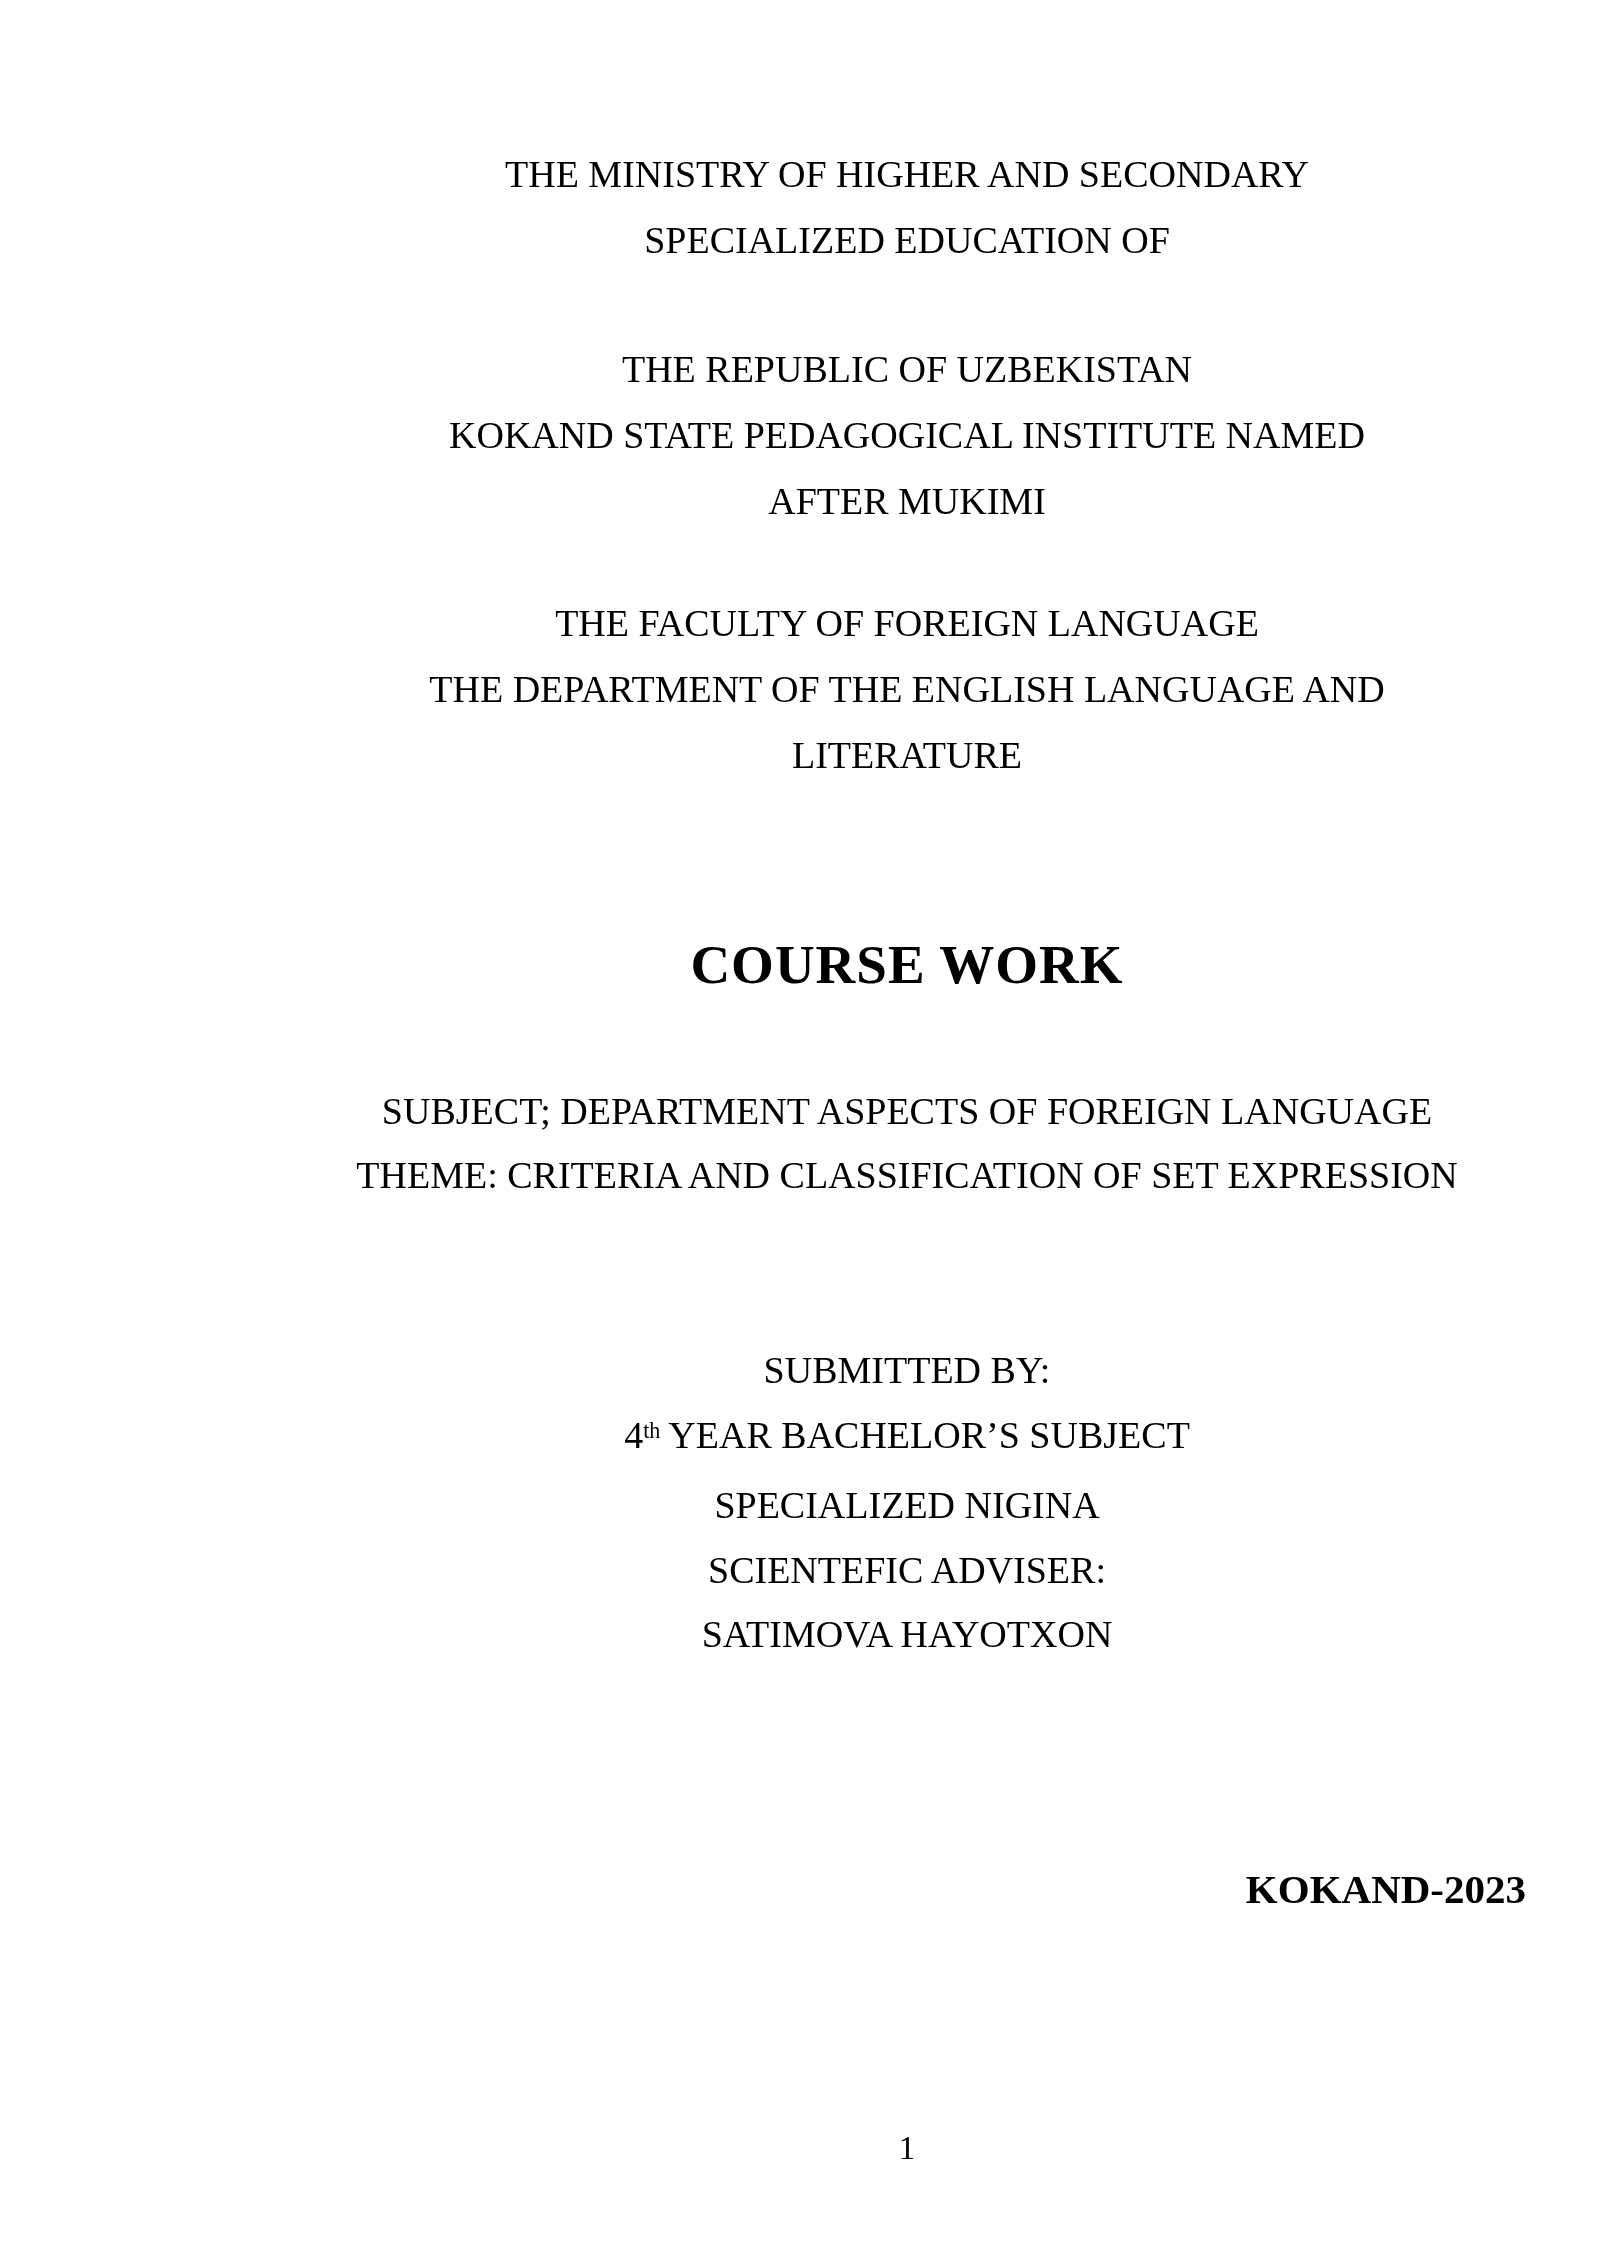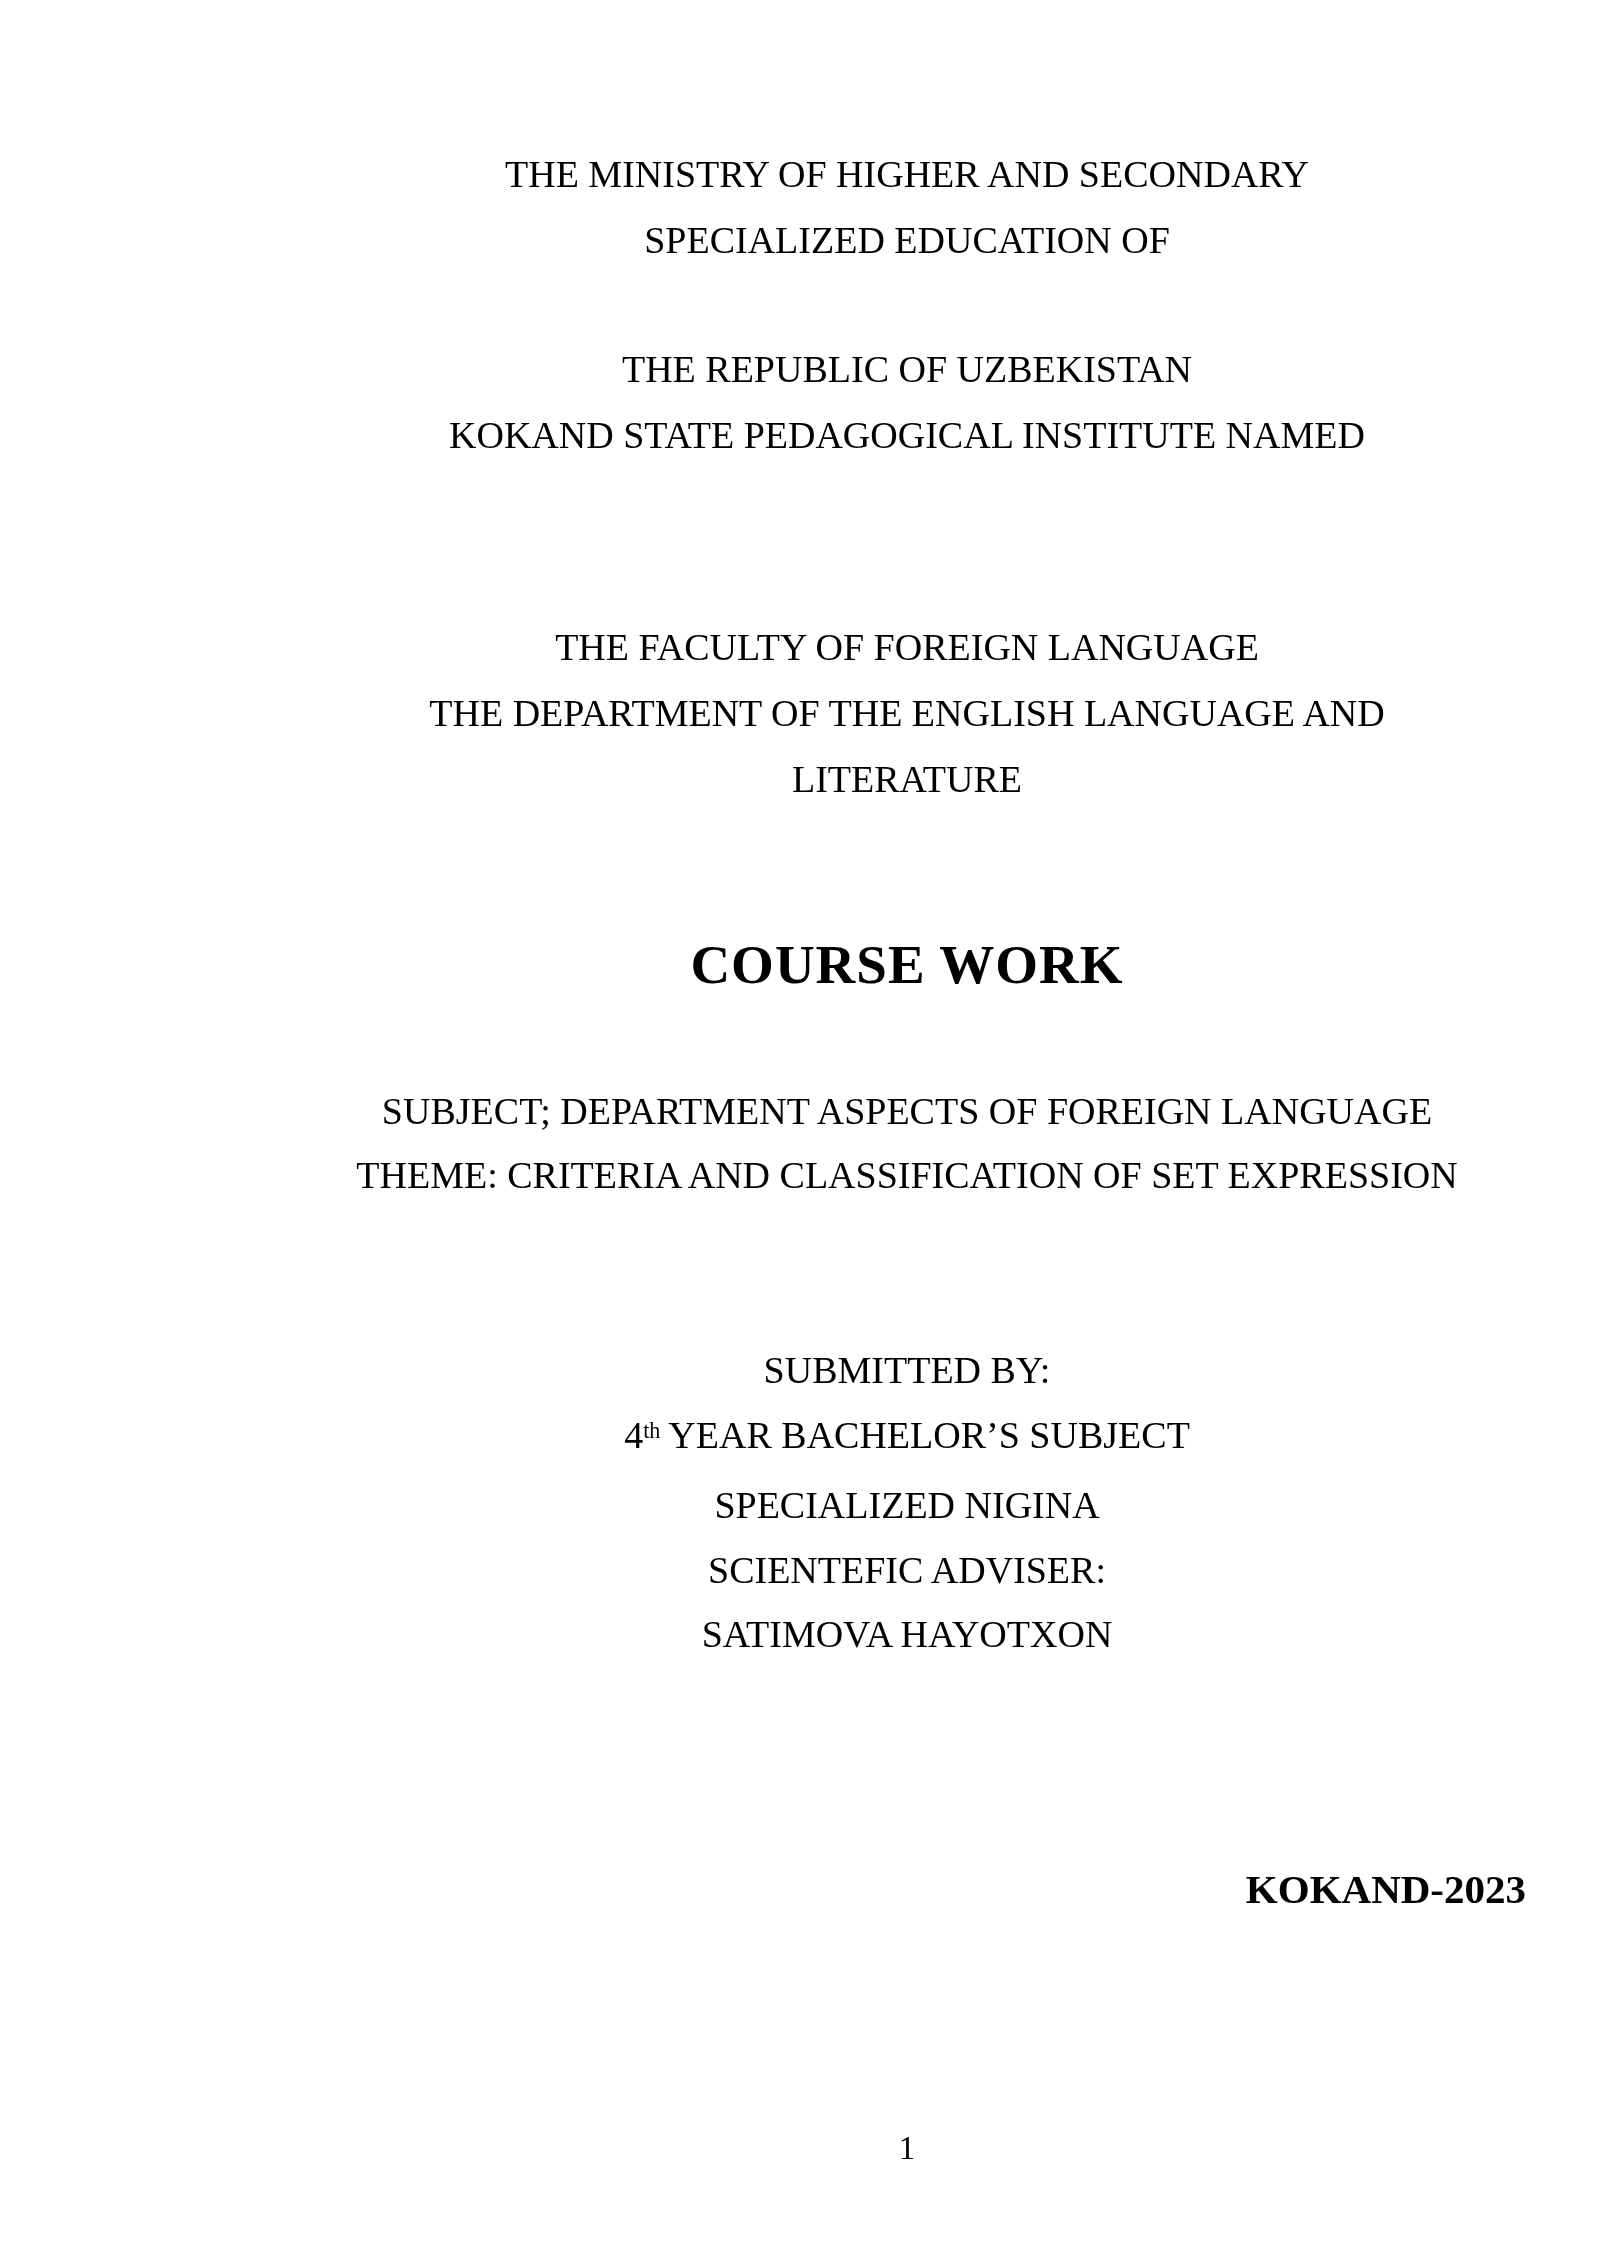--- a/index.html
+++ b/index.html
@@ -21,21 +21,21 @@
     position: absolute;
     left: 247px;
     width: 1238px;
     font-size: 38px;
     line-height: 66px;
     text-align: center;
     white-space: nowrap;
   }
   .block-ministry   { top: 141px; }
   .block-institute  { top: 336px; }
-  .block-department { top: 614px; }
+  .block-department { top: 590px; }
   .block-title      { top: 922px; line-height: 86px; }
   .block-subject    { top: 1079px; line-height: 64px; }
   .block-submission { top: 1338px; line-height: 64.5px; text-align: center; }
   .block-cityyear   { top: 1858px; line-height: 62px; text-align: right; }
   .block-pagenum    { top: 2126px; line-height: 44px; font-size: 33px; }
 
   .doc-title {
     font-size: 55px;
     font-weight: bold;
     letter-spacing: 1px;
@@ -57,20 +57,21 @@
 <div class="page">
 
   <div class="content-block block-ministry">
     <div>THE MINISTRY OF HIGHER AND SECONDARY</div>
     <div>SPECIALIZED EDUCATION OF</div>
   </div>
 
   <div class="content-block block-institute">
     <div>THE REPUBLIC OF UZBEKISTAN</div>
     <div>KOKAND STATE PEDAGOGICAL INSTITUTE NAMED</div>
+    <div>AFTER MUKIMI</div>
   </div>
 
   <div class="content-block block-department">
     <div>THE FACULTY OF FOREIGN LANGUAGE</div>
     <div>THE DEPARTMENT OF THE ENGLISH LANGUAGE AND</div>
     <div>LITERATURE</div>
   </div>
 
   <div class="content-block block-title">
     <div class="doc-title">COURSE WORK</div>

